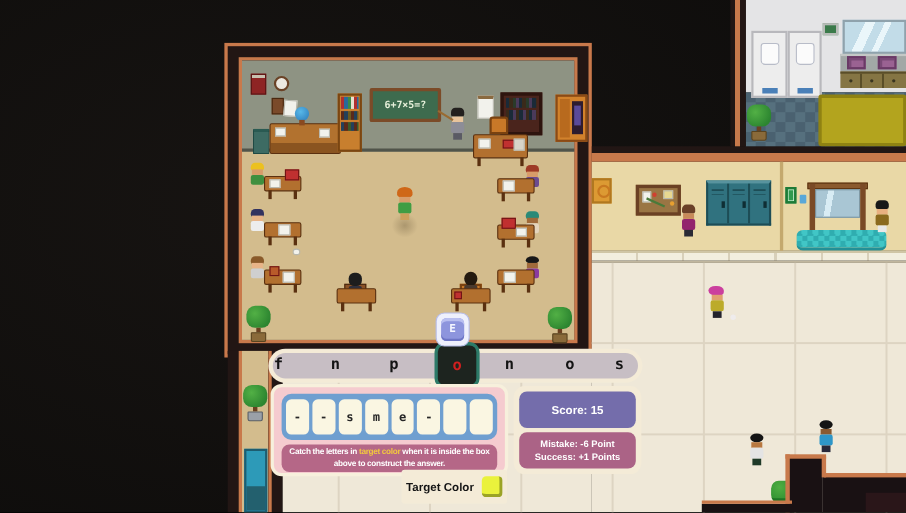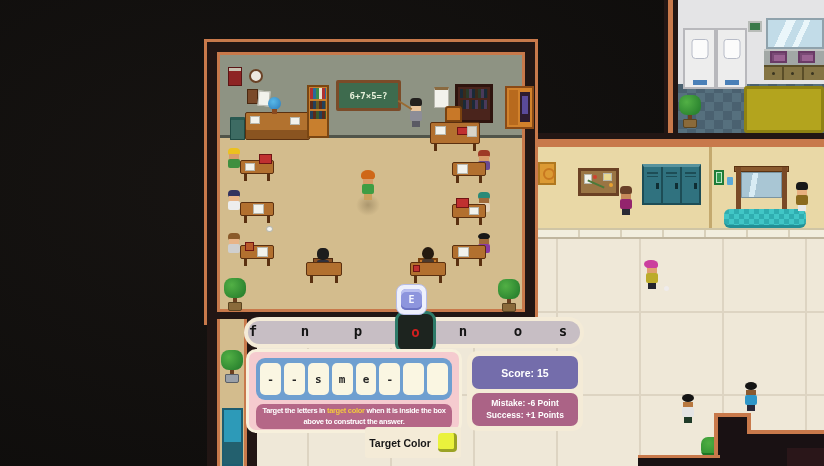--- a/index.html
+++ b/index.html
@@ -379,21 +379,21 @@
       <div class="tile">-</div>
       <div class="tile">s</div>
       <div class="tile">m</div>
       <div class="tile">e</div>
       <div class="tile">-</div>
       <div class="tile"></div>
       <div class="tile"></div>
     </div>
     <div class="instr">
       <div>
-        <span>Target the letters in </span><span style="color: rgb(242, 200, 62);">target color</span><span> when it is inside the box above to construct the answer.</span>
+        <span>Catch the letters in </span><span style="color: rgb(242, 200, 62);">target color</span><span> when it is inside the box above to construct the answer.</span>
       </div>
     </div>
   </div>
 
   <div class="abs scorepanel">
     <div class="scorebadge" style="background-color: rgb(116, 109, 171);">
       <span>Score: 15</span>
     </div>
     <div class="rulesbadge" style="background-color: rgb(171, 99, 134);">
       <span>Mistake: -6 Point</span>

